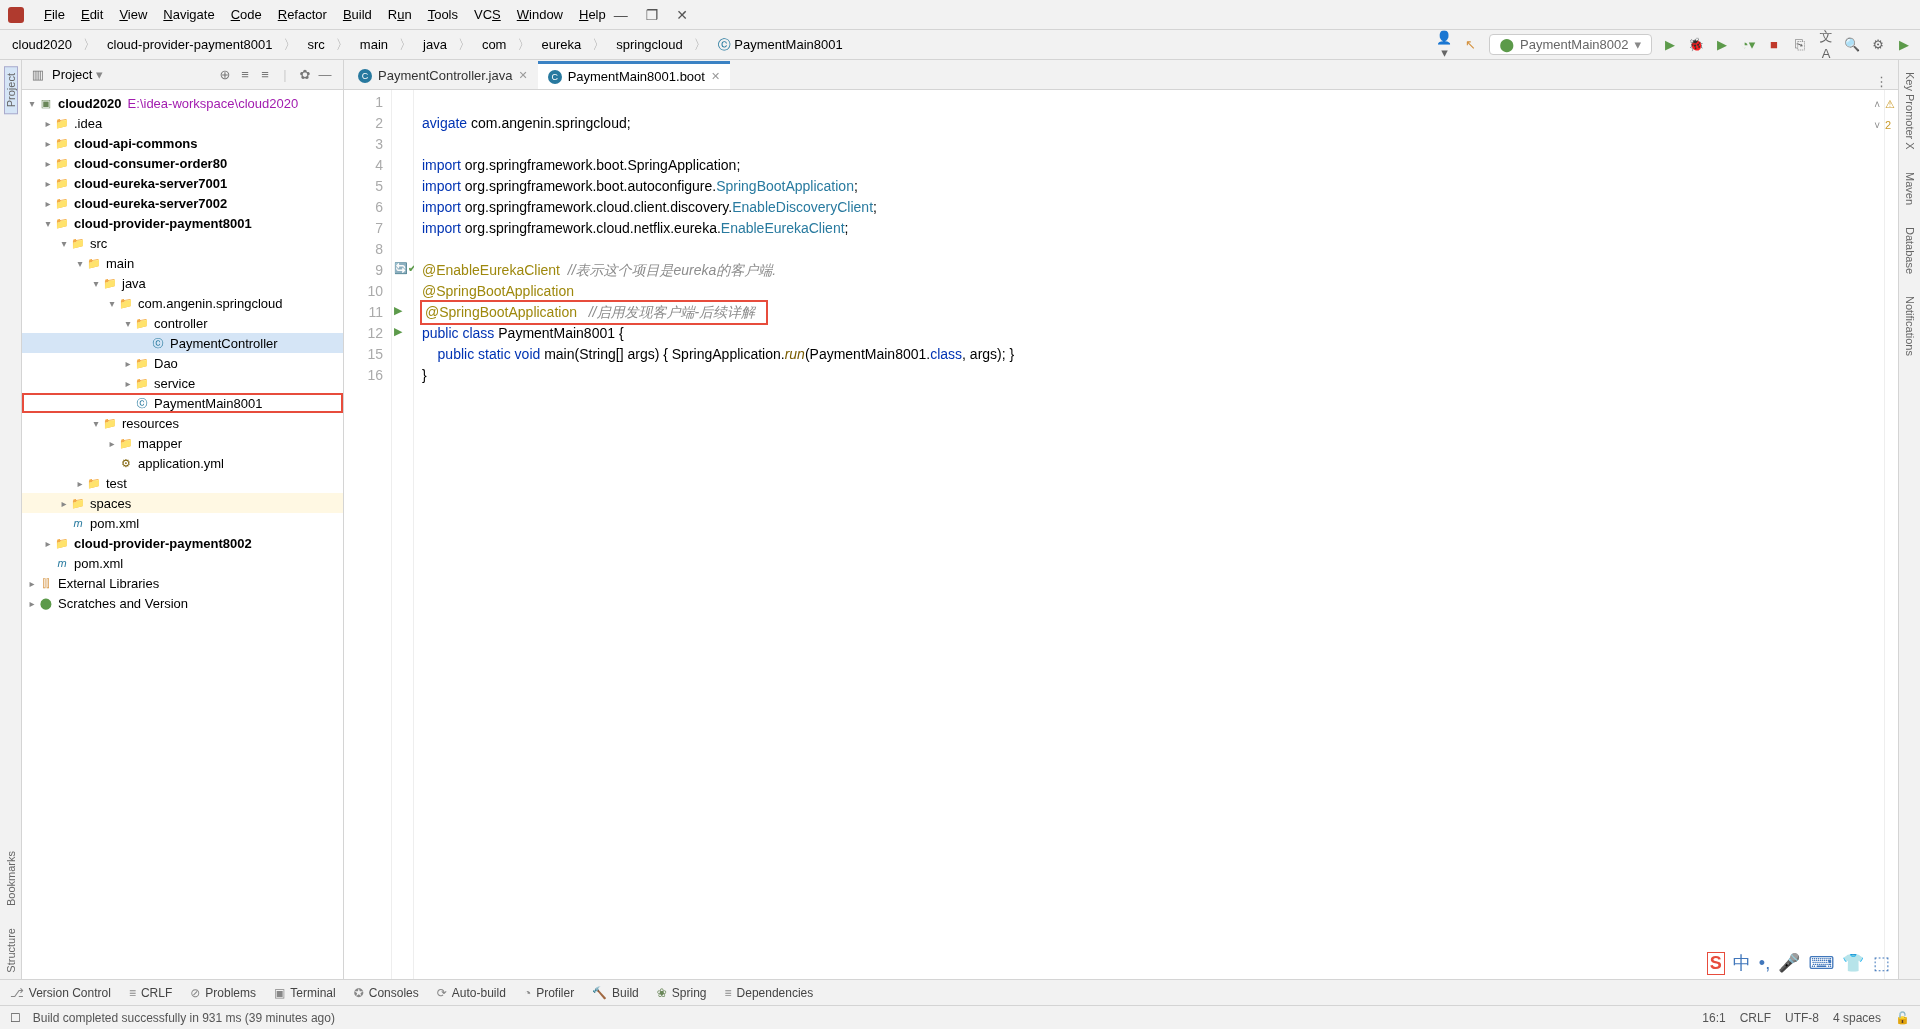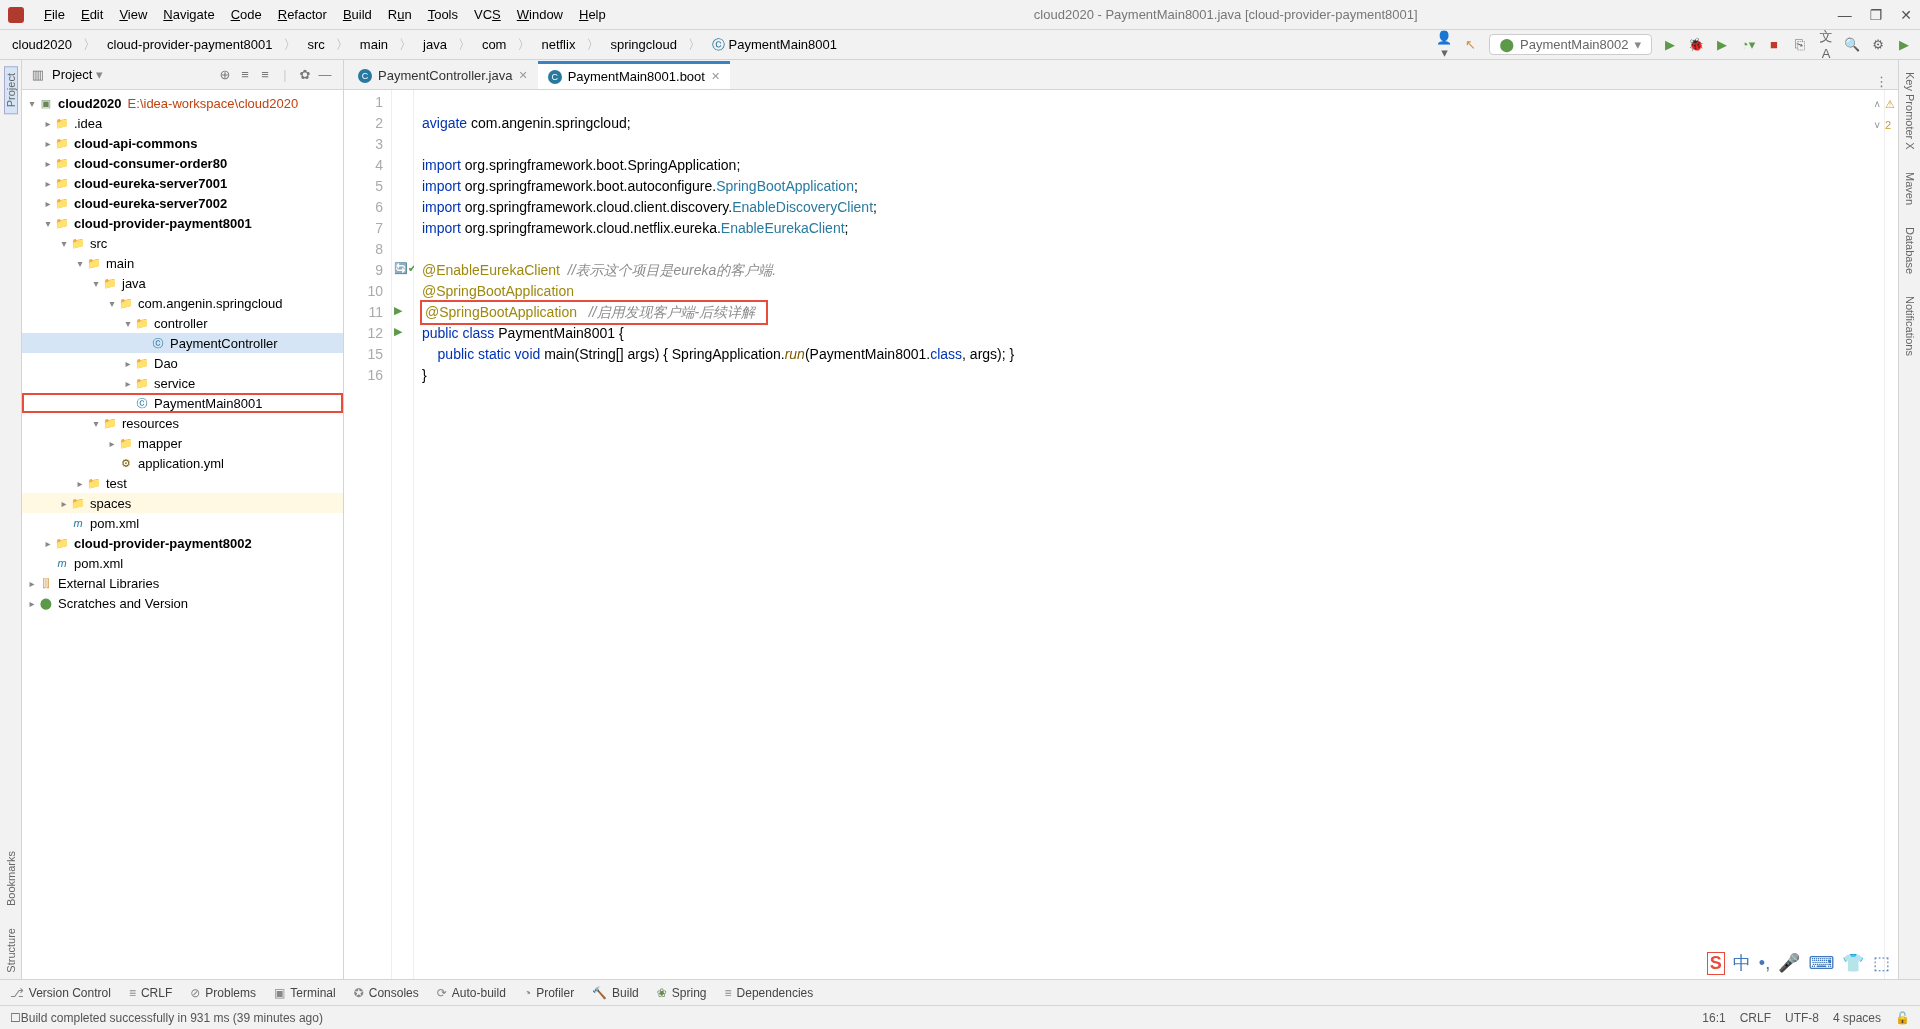--- a/index.html
+++ b/index.html
@@ -28,21 +28,21 @@
 .proj-head .proj-title { flex:1; }
 .proj-head .ic-btn { width:20px;text-align:center;color:#777;cursor:pointer;font-size:13px;}
 .tree { flex:1; overflow:auto; padding:3px 0; }
 .tree-row { display:flex; align-items:center; height:20px; cursor:pointer; white-space:nowrap; }
 .tree-row.selected { background:#d5e5f6; }
 .tree-row.target { background:#fff8e3; }
 .tree-row.boxed { outline:2px solid #e74c3c; outline-offset:-2px; }
 .tw { display:inline-block; width:12px; text-align:center; color:#888; font-size:10px; }
 .ticon { display:inline-block; width:16px; text-align:center; margin-right:4px; font-size:11px; }
 .ind { display:inline-block; }
-.hint { color:#c2410c; margin-left:6px; }
+.hint { color:#a21caf; margin-left:6px; }
 .editor { flex:1; display:flex; flex-direction:column; }
 .tabs { height:30px; background:#f2f2f2; border-bottom:1px solid #d4d4d4; display:flex; align-items:flex-end; padding-left:4px; }
 .tab { height:28px; display:flex; align-items:center; padding:0 10px; background:#f2f2f2; border-top:1px solid transparent; cursor:pointer; gap:6px; color:#333; }
 .tab.active { background:#fff; border-top:3px solid #3b82c4; color:#000; }
 .tab .close { color:#999; font-size:11px; }
 .tab .ic-class { width:14px;height:14px;border-radius:50%;background:#28799f;color:#fff;font-size:9px;display:inline-flex;align-items:center;justify-content:center;}
 .tabs .more { margin-left:auto; padding:0 10px; color:#777;}
 .code-area { flex:1; display:flex; font-family:Consolas,"Courier New",monospace; font-size:14px; line-height:21px; position:relative; }
 .gutter { width:48px; text-align:right; color:#aaa; padding:2px 8px 0 0; background:#fff; border-right:1px solid #eee; }
 .gut2 { width:22px; background:#fff; border-right:1px solid #eee; position:relative; }
@@ -102,21 +102,20 @@
     </div>
   <div class="menu-item">
       <span>VC<u>S</u></span>
     </div>
   <div class="menu-item">
       <span><u>W</u>indow</span>
     </div>
   <div class="menu-item">
       <span><u>H</u>elp</span>
     </div>
-  <div class="title">cloud2020 - PaymentMain8001.java [cloud-provider-payment8001]</div>
   <div class="win-btns">
     <span>—</span>
     <span>❐</span>
     <span>✕</span>
   </div>
 </div>
 
 <div class="navbar">
   <div class="crumbs">
     <span class="crumb">cloud2020</span>
@@ -124,21 +123,21 @@
     <span class="crumb">cloud-provider-payment8001</span>
       <span class="crumb sep">〉</span>
     <span class="crumb">src</span>
       <span class="crumb sep">〉</span>
     <span class="crumb">main</span>
       <span class="crumb sep">〉</span>
     <span class="crumb">java</span>
       <span class="crumb sep">〉</span>
     <span class="crumb">com</span>
       <span class="crumb sep">〉</span>
-    <span class="crumb">netflix</span>
+    <span class="crumb">eureka</span>
       <span class="crumb sep">〉</span>
     <span class="crumb">springcloud</span>
       <span class="crumb sep">〉</span>
     <span class="crumb"><span style="color:#287a9f">ⓒ</span> <span>PaymentMain8001</span></span>
   </div>
   <div class="nav-actions">
     <span class="ic">👤▾</span>
     <span class="ic" style="color:#d3903c">↖</span>
     <div class="run-config">
       <span style="color:#5c9a4a">⬤</span>
@@ -426,21 +425,21 @@
       <span>Spring</span>
     </div>
   <div class="bt">
       <span class="ic">≡</span>
       <span>Dependencies</span>
     </div>
 </div>
 
 <div class="status">
   <span>☐</span>
-  <span style="margin-left:0">Build completed successfully in 931 ms (39 minutes ago)</span>
+  <span style="margin-left:12px">Build completed successfully in 931 ms (39 minutes ago)</span>
   <span class="sp"></span>
   <span class="s-item">16:1</span>
   <span class="s-item">CRLF</span>
   <span class="s-item">UTF-8</span>
   <span class="s-item">4 spaces</span>
   <span class="s-item">🔓</span>
 </div>
 
 <div class="float-icons">
   <span style="color:#e74c3c;background:#fff;border:1px solid #e74c3c;padding:0 2px;font-weight:bold">S</span>

